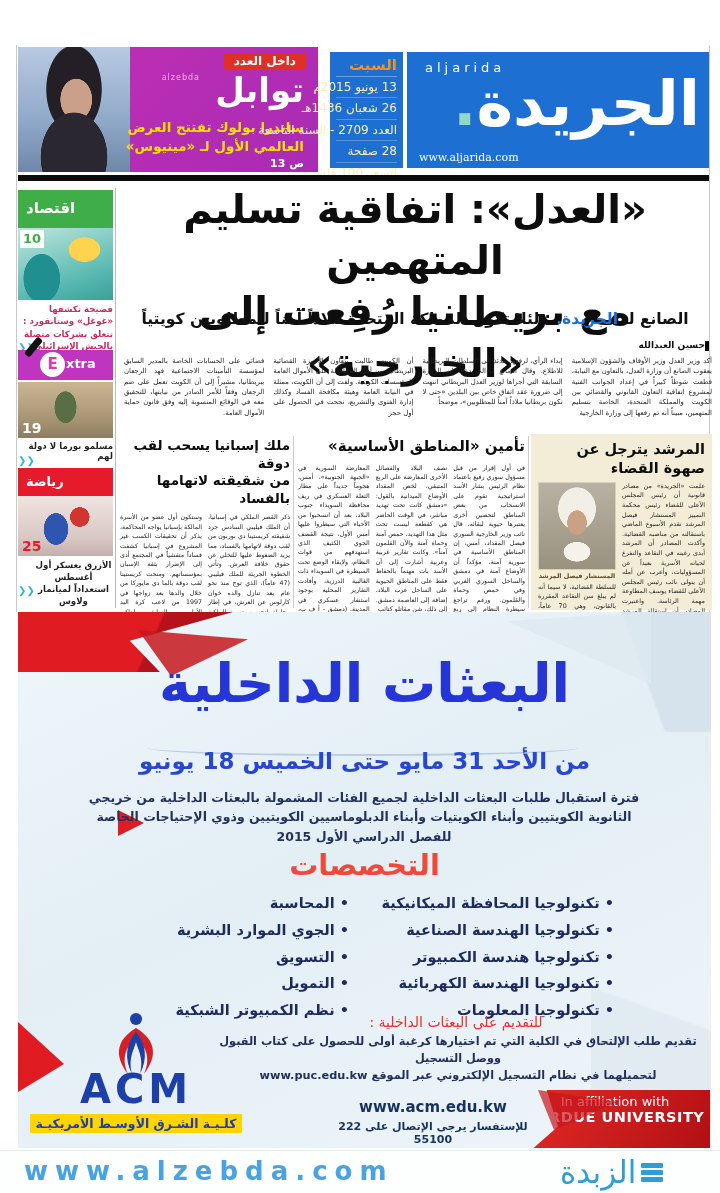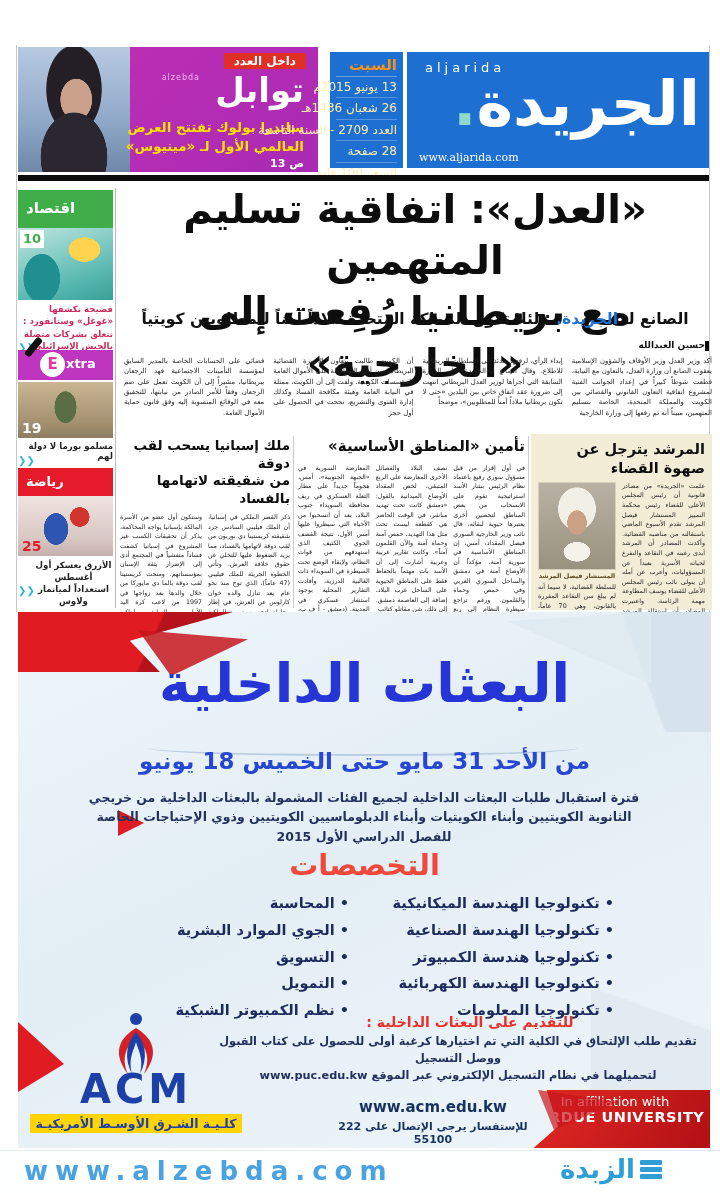--- a/index.html
+++ b/index.html
@@ -117,41 +117,41 @@
 
   #ad-title{left:0;top:40px;width:100%;text-align:center;font-size:54px;font-weight:900;color:#2535d6;}
   #ad-swoosh{left:130px;top:128px;width:430px;height:16px;border-bottom:2px solid #bccde0;border-radius:0 0 50% 50%;}
   #ad-sub{left:0;top:136px;width:100%;text-align:center;font-size:23px;font-weight:900;color:#2747d2;}
   #ad-intro{left:46px;top:176px;width:600px;text-align:center;font-size:12.5px;font-weight:bold;color:#23315e;line-height:1.55;}
   #ad-majors-title{left:0;top:236px;width:100%;text-align:center;font-size:29px;font-weight:900;color:#f0483a;}
   #ad-lists{left:96px;top:278px;width:500px;display:flex;direction:rtl;gap:30px;}
   #ad-lists .col{flex:1;}
   #ad-lists .it{font-size:14.5px;font-weight:bold;color:#1d2a5c;line-height:1.85;text-align:right;white-space:nowrap;}
   #ad-lists .it::before{content:"• ";color:#1d2a5c;}
-  #ad-apply-t{left:222px;top:402px;width:460px;text-align:center;font-size:14px;font-weight:700;color:#e8312a;}
+  #ad-apply-t{left:208px;top:402px;width:460px;text-align:center;font-size:14px;font-weight:400;color:#e8312a;}
   #ad-apply-p{left:200px;top:422px;width:480px;text-align:center;font-size:11.3px;font-weight:bold;color:#23315e;line-height:1.5;}
   #ad-apply-p .url{direction:ltr;unicode-bidi:embed;}
 
   #acm{left:12px;top:400px;width:212px;text-align:center;}
   #acm-name{font-size:40px;font-weight:900;color:#1c3fa8;letter-spacing:4px;direction:ltr;margin-top:-14px;}
   #acm-band{margin-top:2px;background:#ffd400;color:#1c3fa8;font-size:12.5px;font-weight:900;padding:2px 0;}
   #acm-web{left:310px;top:486px;width:210px;text-align:center;font-size:15px;font-weight:900;color:#16325e;direction:ltr;}
   #acm-phone{left:300px;top:508px;width:230px;text-align:center;font-size:11px;font-weight:bold;color:#16325e;}
   #acm-phone .num{direction:ltr;unicode-bidi:embed;font-weight:900;}
 
   #purdue{left:502px;top:478px;width:190px;height:70px;background:linear-gradient(120deg,#e52b26,#b00f14);clip-path:polygon(14% 0,100% 0,100% 100%,0 100%,20% 52%);color:#fff;text-align:center;padding-top:4px;}
   #purdue-facet{left:520px;top:478px;width:80px;height:40px;background:#c8161c;clip-path:polygon(0 0,100% 30%,20% 100%);opacity:.7;}
   #purdue .l1{font-size:13px;}
   #purdue .l2{font-size:14.5px;font-weight:900;letter-spacing:.5px;}
 
   
   #footer{left:0;top:1150px;width:720px;height:43px;background:#fdfefe;border-top:1px solid #e0ecf2;}
   #footer-url{left:24px;top:1156px;font-size:26px;color:#4aa3e0;letter-spacing:7px;direction:ltr;font-weight:bold;}
   #footer-brand{left:560px;top:1154px;display:flex;align-items:center;gap:5px;direction:rtl;color:#2d9fd6;}
-  #footer-brand .txt{font-size:26px;font-weight:700;}
+  #footer-brand .txt{font-size:31px;font-weight:400;}
   #footer-bars{display:inline-block;}
   #footer-bars i{display:block;width:22px;height:5px;background:#2d9fd6;margin:2px 0;border-radius:1px;}
 </style>
 </head>
 <body>
 
 <div id="page">
 
   <div class="abs" id="promo">
     <div class="abs" id="promo-photo"></div>
@@ -263,21 +263,21 @@
     <div class="abs" id="ad-sub">من الأحد 31 مايو حتى الخميس 18 يونيو</div>
     <div class="abs" id="ad-intro">
       <span>فترة استقبال طلبات البعثات الداخلية لجميع الفئات المشمولة بالبعثات الداخلية من خريجي</span><br>
       <span>الثانوية الكويتيين وأبناء الكويتيات وأبناء الدبلوماسيين الكويتيين وذوي الإحتياجات الخاصة</span><br>
       <span>للفصل الدراسي الأول 2015</span>
     </div>
     <div class="abs" id="ad-majors-title">التخصصات</div>
 
     <div class="abs" id="ad-lists">
       <div class="col">
-        <div class="it">تكنولوجيا الهندسة الميكانيكية</div>
+        <div class="it">تكنولوجيا المحافظة الميكانيكية</div>
         <div class="it">تكنولوجيا الهندسة الصناعية</div>
         <div class="it">تكنولوجيا هندسة الكمبيوتر</div>
         <div class="it">تكنولوجيا الهندسة الكهربائية</div>
         <div class="it">تكنولوجيا المعلومات</div>
       </div>
       <div class="col">
         <div class="it">المحاسبة</div>
         <div class="it">الجوي الموارد البشرية</div>
         <div class="it">التسويق</div>
         <div class="it">التمويل</div>

